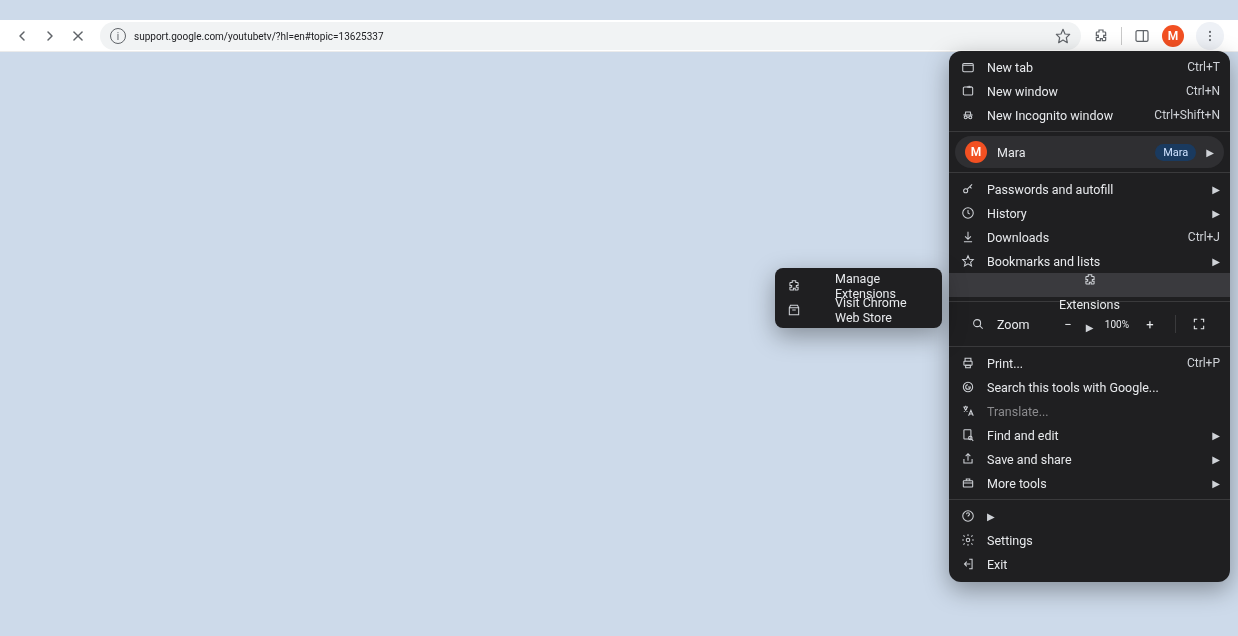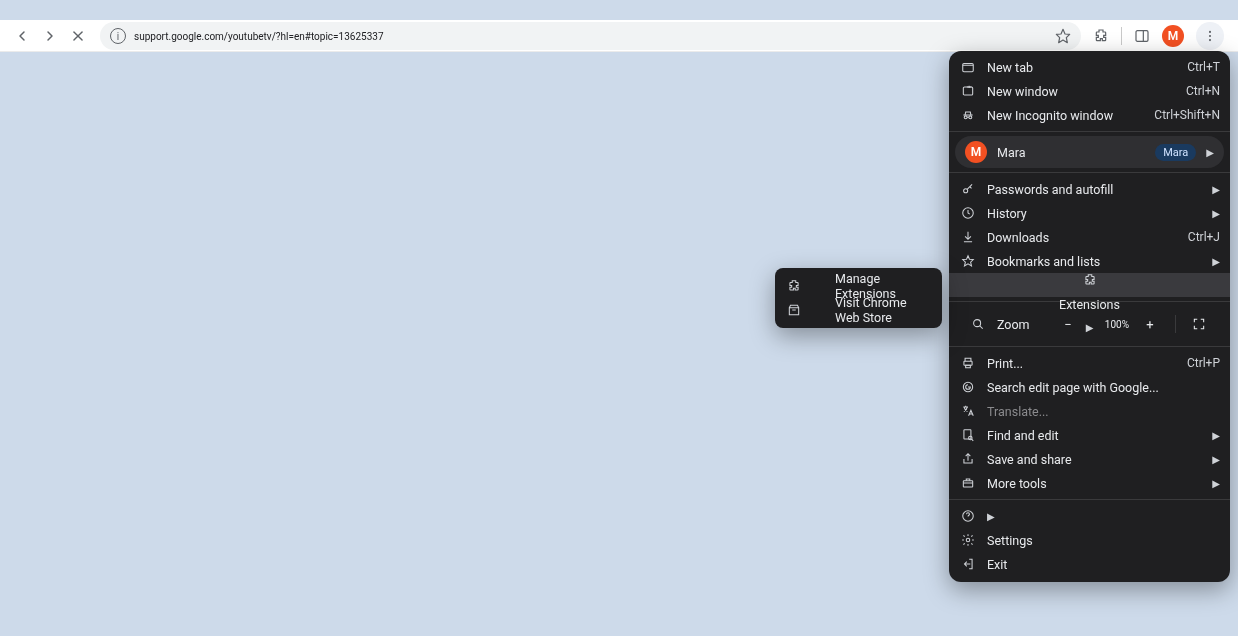--- a/index.html
+++ b/index.html
@@ -332,21 +332,21 @@
     <span class="lbl">Print...</span>
     <span class="sc">Ctrl+P</span>
   </div>
   <div class="menu-row">
     <span class="ic">
         <svg width="14" height="14" viewBox="0 0 24 24" fill="none" stroke="currentColor" stroke-width="1.8">
           <circle cx="12" cy="12" r="8"></circle>
           <path d="M12 8a4 4 0 100 8 4 4 0 004-4h-4"></path>
         </svg>
       </span>
-    <span class="lbl">Search edit page with Google...</span>
+    <span class="lbl">Search this tools with Google...</span>
   </div>
   <div class="menu-row disabled">
     <span class="ic">
         <svg width="14" height="14" viewBox="0 0 24 24" fill="none" stroke="currentColor" stroke-width="1.8">
           <path d="M4 5h8M8 3v2M5 5c1 4 3 6 6 8M11 5c-1 4-3 6-6 8"></path>
           <path d="M13 20l4-9 4 9M14.5 17h5"></path>
         </svg>
       </span>
     <span class="lbl">Translate...</span>
   </div>

